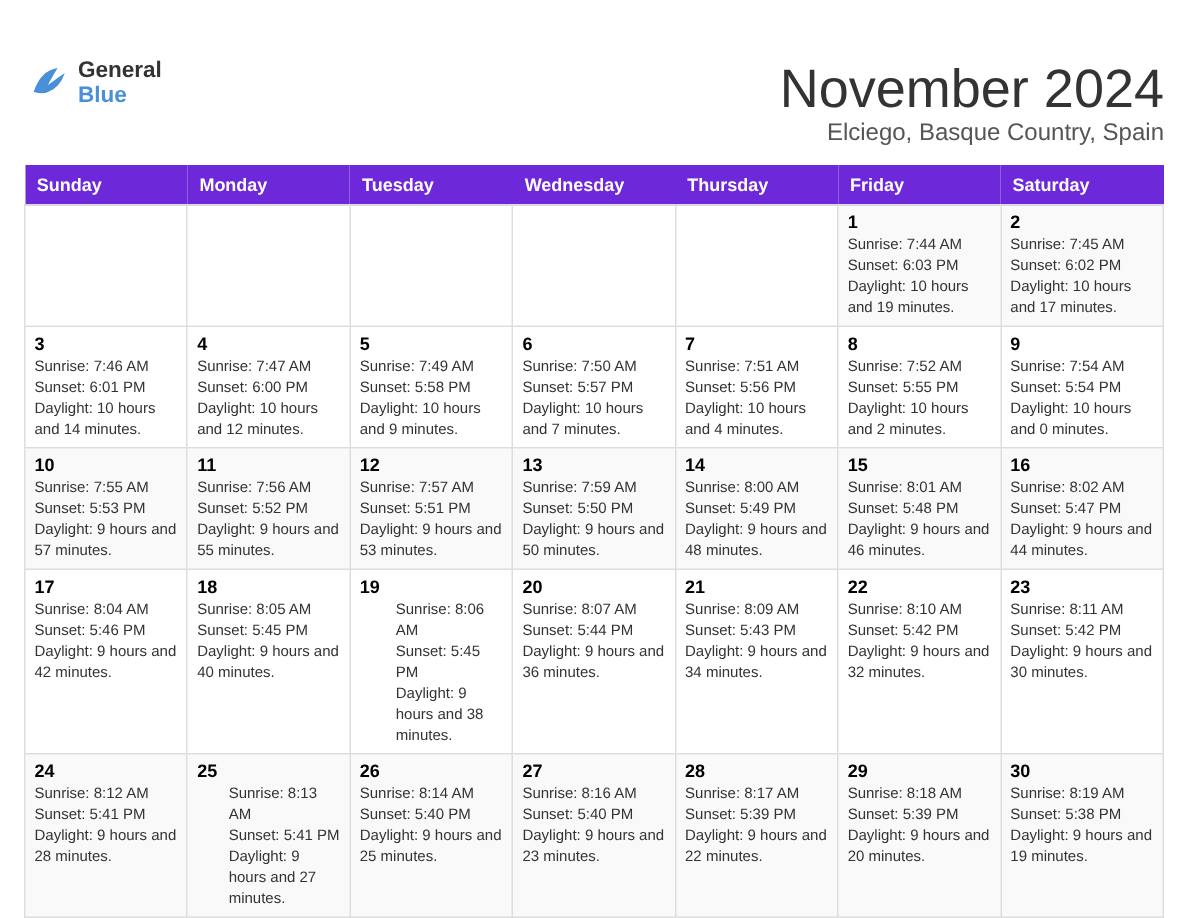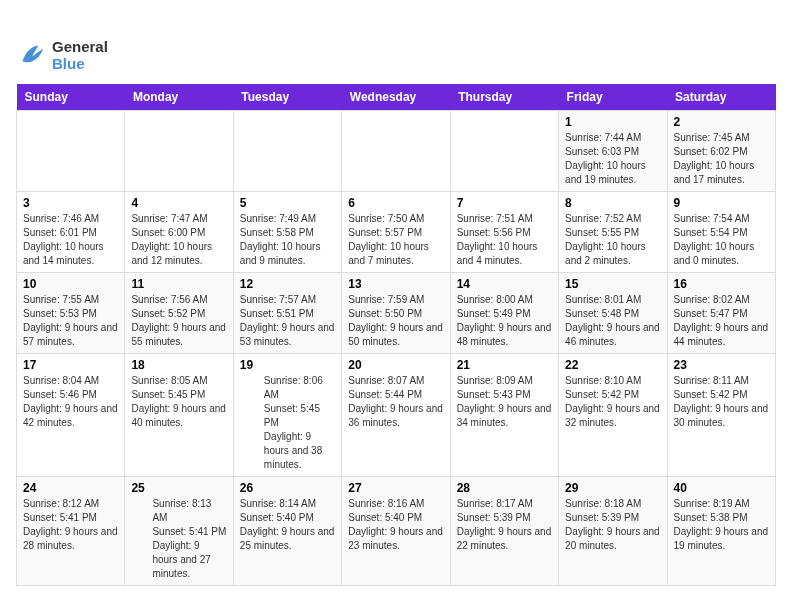--- a/index.html
+++ b/index.html
@@ -86,20 +86,24 @@
 <div class="header-section">
   <div class="logo">
     <svg class="logo-bird" viewBox="0 0 40 40" xmlns="http://www.w3.org/2000/svg">
       <path d="M8,28 Q14,10 28,8 Q22,18 20,22 Q28,16 34,12 Q30,24 20,28 Q16,30 8,28Z" fill="#4a90d9"></path>
     </svg>
     <div>
       <div style="font-size:15px;font-weight:bold;color:#333;">General</div>
       <div style="font-size:15px;font-weight:bold;color:#4a90d9;">Blue</div>
     </div>
   </div>
+  <div class="title-block">
+    <div class="month-title">November 2024</div>
+    <div class="location-subtitle">Elciego, Basque Country, Spain</div>
+  </div>
 </div>
 
 <table>
   <thead>
     <tr>
     <th>Sunday</th>
         <th>Monday</th>
         <th>Tuesday</th>
         <th>Wednesday</th>
         <th>Thursday</th>
@@ -290,20 +294,20 @@
 Sunset: 5:39 PM
 Daylight: 9 hours and 22 minutes.</div>
         </td>
         <td>
           <span class="day-num">29</span>
           <div class="day-content" style="white-space: pre-line;">Sunrise: 8:18 AM
 Sunset: 5:39 PM
 Daylight: 9 hours and 20 minutes.</div>
         </td>
         <td>
-          <span class="day-num">40</span>
+          <span class="day-num">30</span>
           <div class="day-content" style="white-space: pre-line;">Sunrise: 8:19 AM
 Sunset: 5:38 PM
 Daylight: 9 hours and 19 minutes.</div>
         </td>
       </tr>
     </tbody>
 </table>
 
 </body></html>

